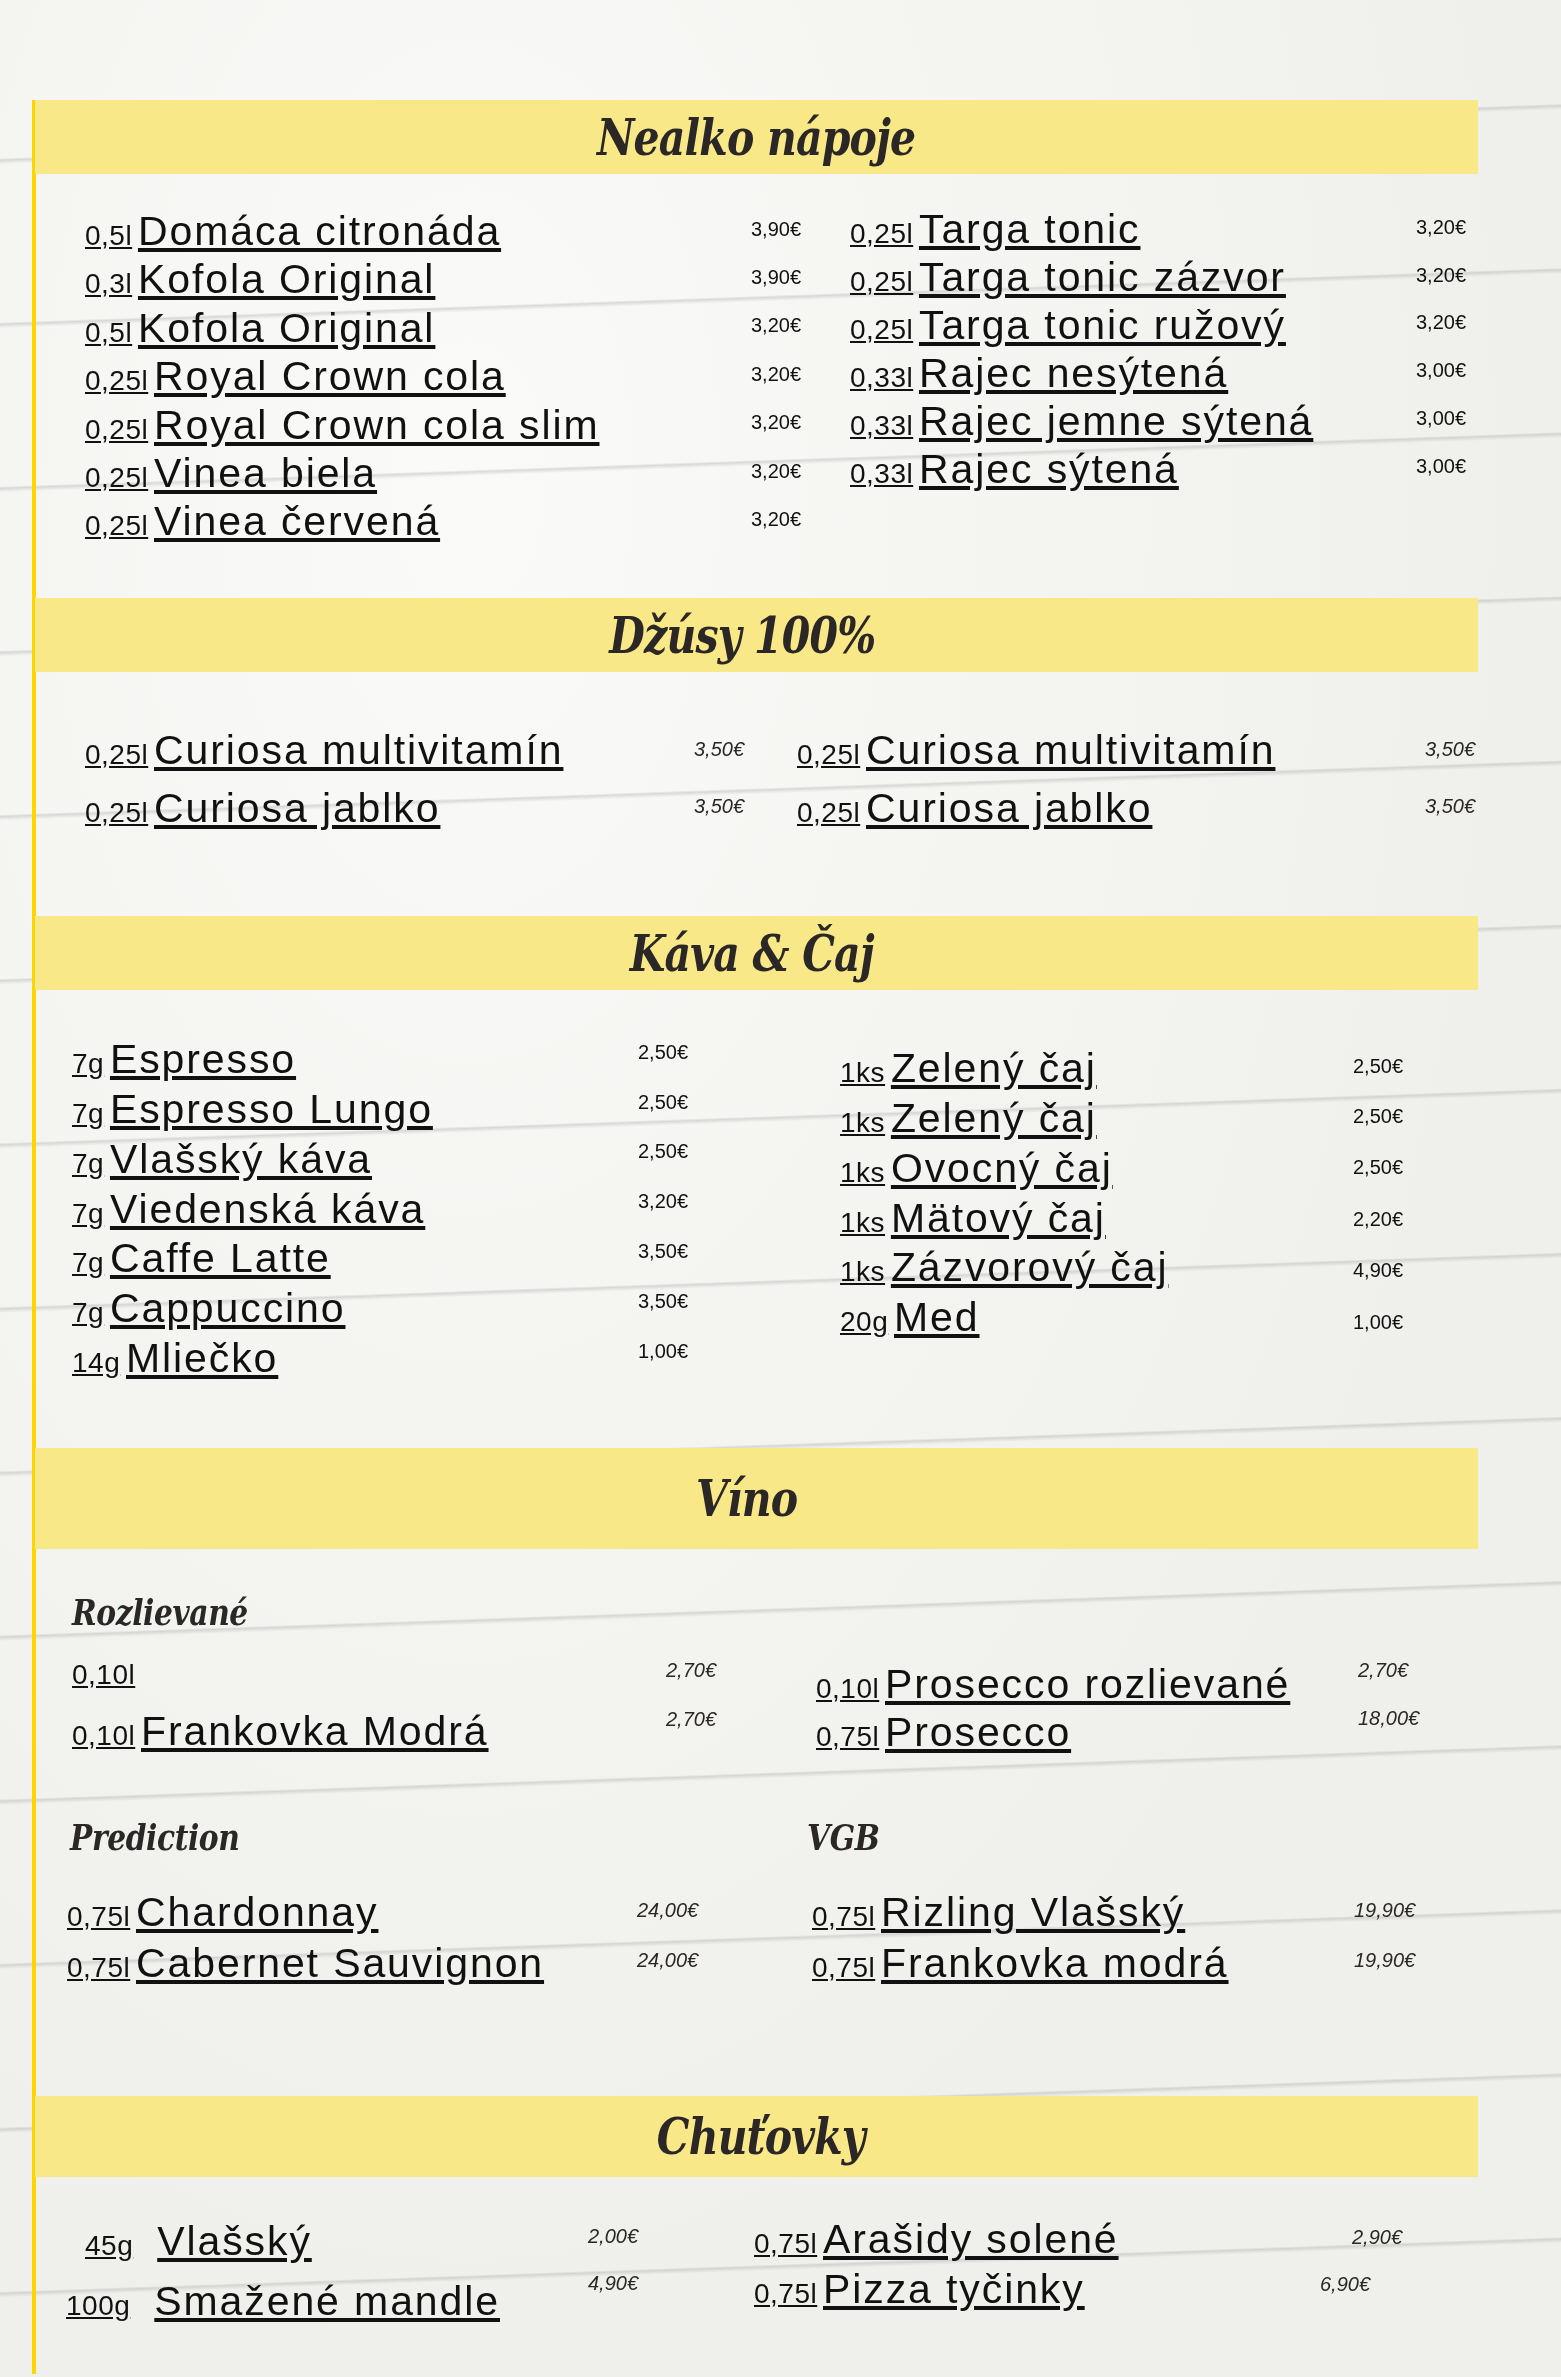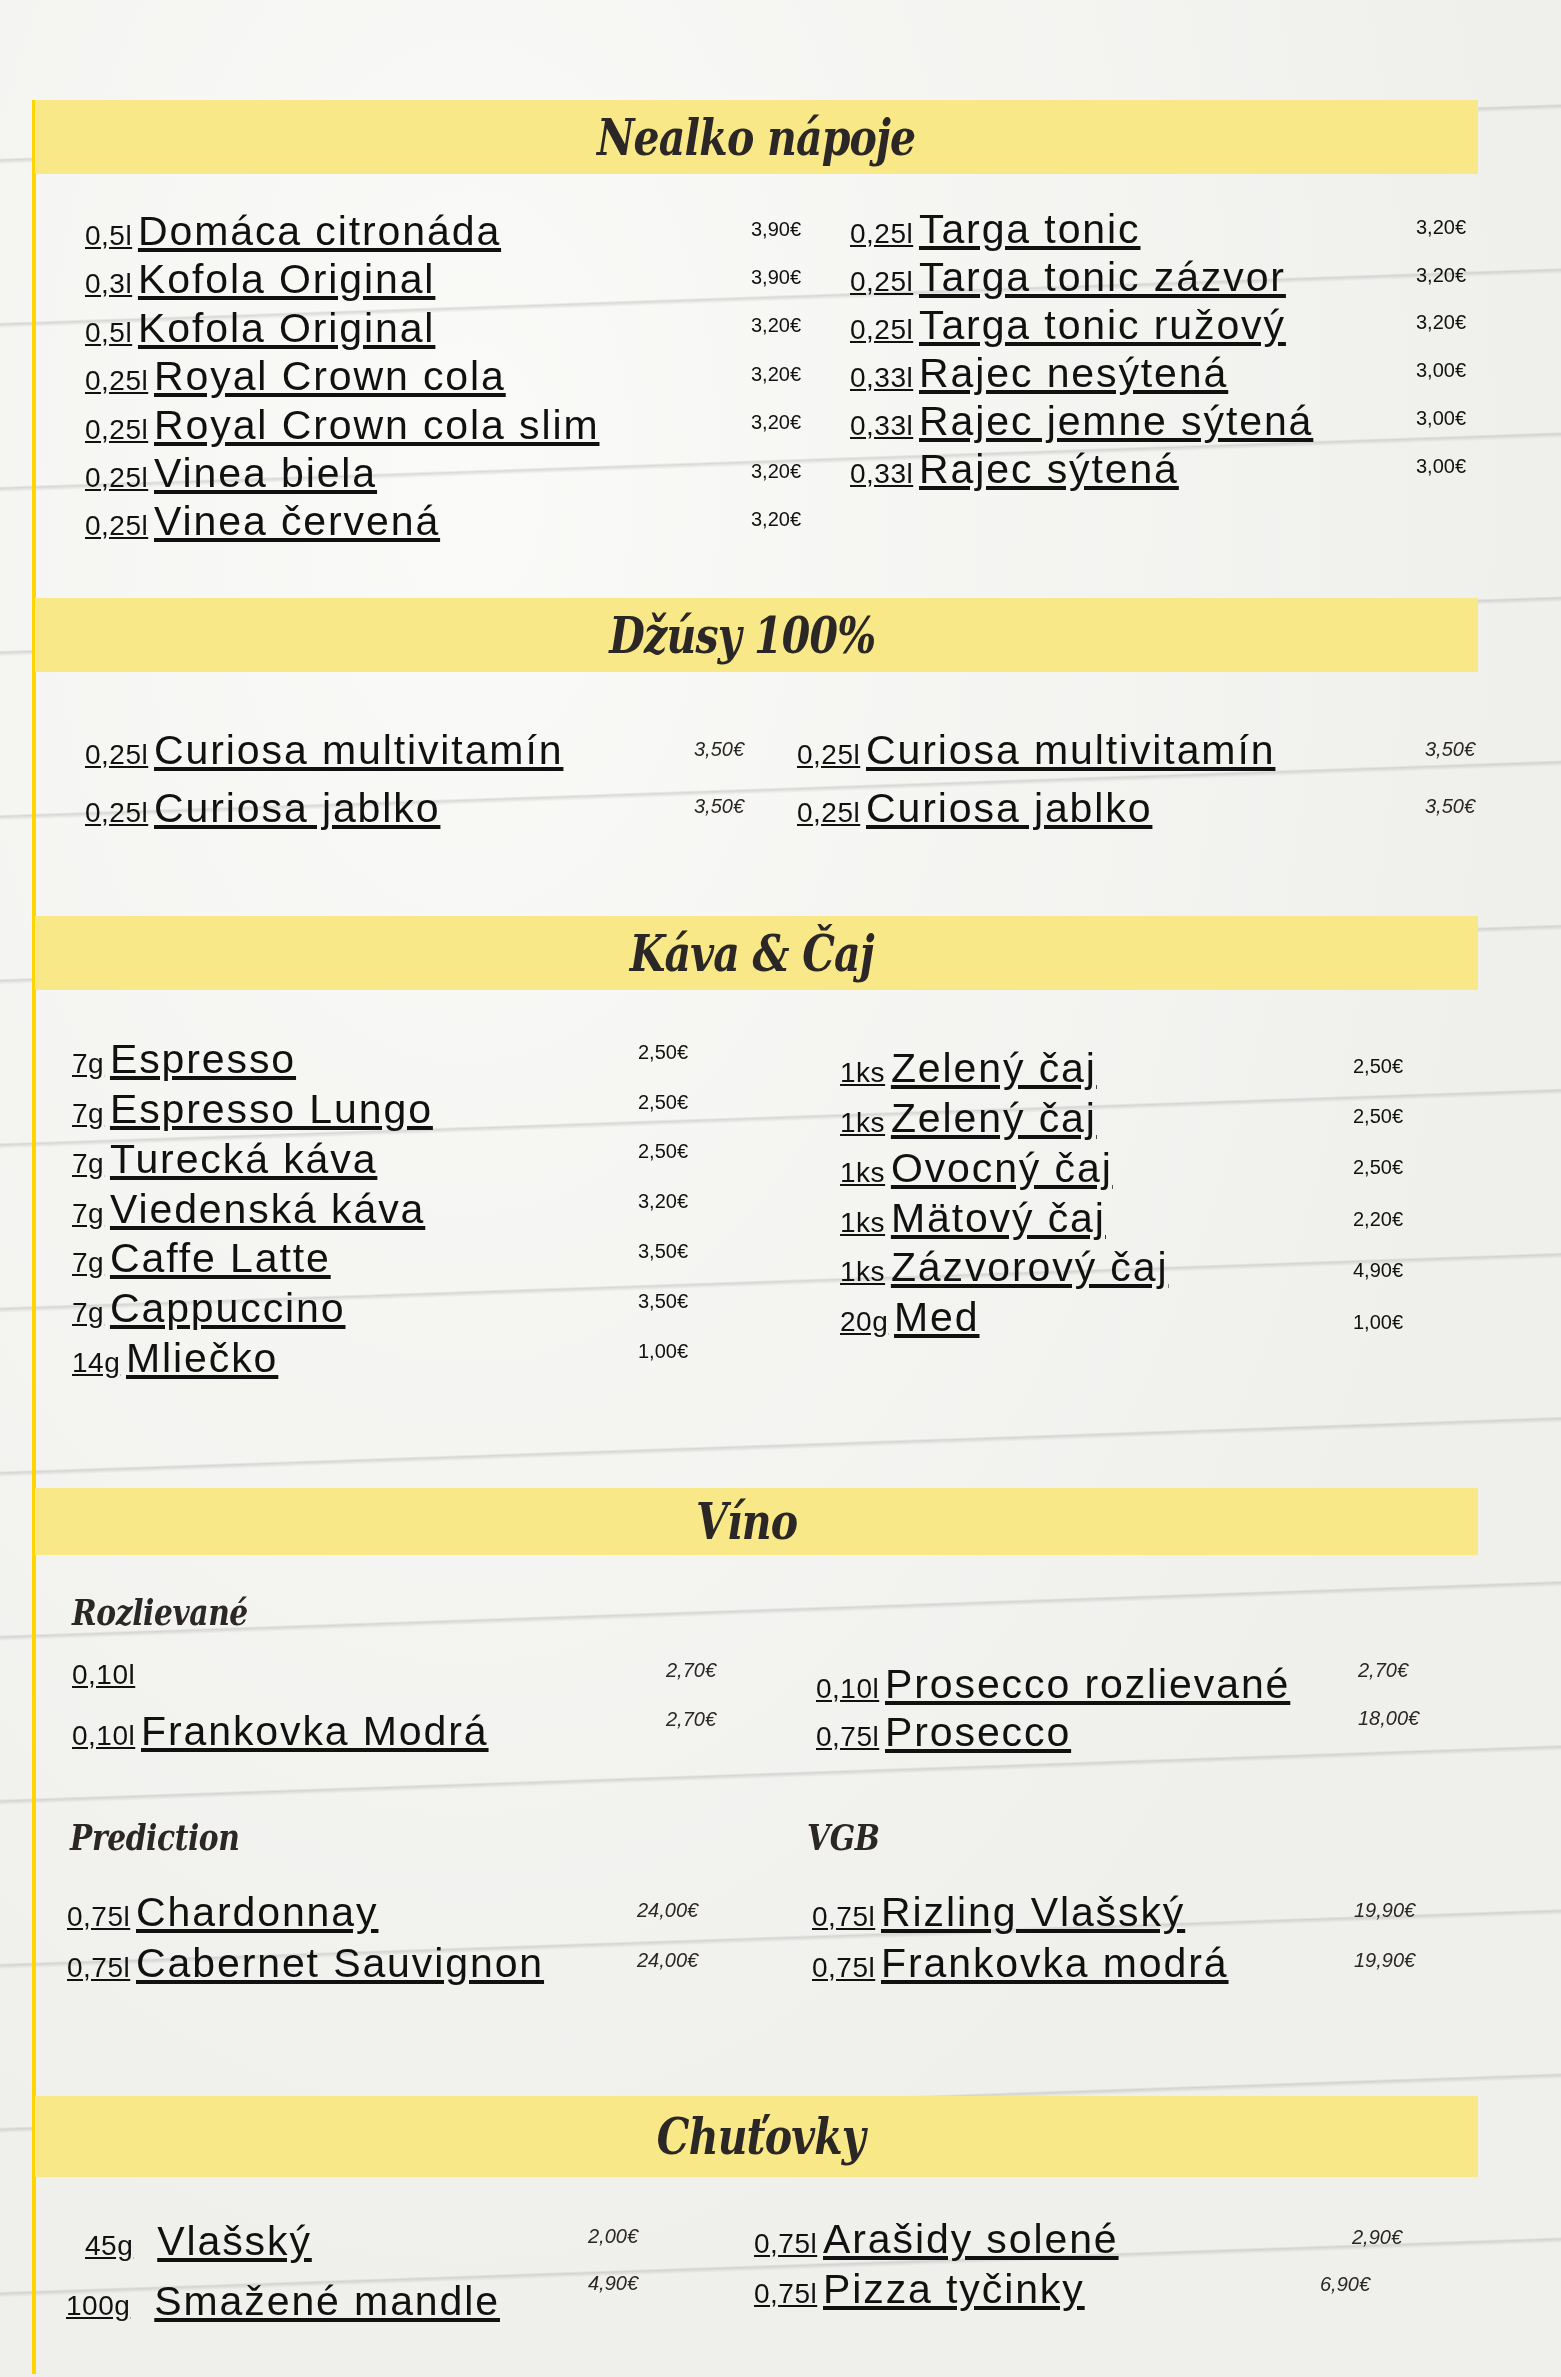--- a/index.html
+++ b/index.html
@@ -152,21 +152,21 @@
     <div class="row" style="top:0">
         <span class="qty">7g</span>
         <span class="name">Espresso</span>
       </div>
     <div class="row" style="top:50px">
         <span class="qty">7g</span>
         <span class="name">Espresso Lungo</span>
       </div>
     <div class="row" style="top:100px">
         <span class="qty">7g</span>
-        <span class="name">Turecká káva</span>
+        <span class="name">Vlašský káva</span>
       </div>
     <div class="row" style="top:150px">
         <span class="qty">7g</span>
         <span class="name">Viedenská káva</span>
       </div>
     <div class="row" style="top:199px">
         <span class="qty">7g</span>
         <span class="name">Caffe Latte</span>
       </div>
     <div class="row" style="top:249px">
@@ -213,21 +213,21 @@
     <span class="price" style="left:513px; top:9.6px">2,50€</span>
     <span class="price" style="left:513px; top:60px">2,50€</span>
     <span class="price" style="left:513px; top:111px">2,50€</span>
     <span class="price" style="left:513px; top:163px">2,20€</span>
     <span class="price" style="left:513px; top:214px">4,90€</span>
     <span class="price" style="left:513px; top:266px">1,00€</span>
   </div>
 </div>
 
 <div class="section" style="top:1448px;">
-  <div class="banner" style="top:0; height:67px;margin-top:40px;">
+  <div class="banner" style="top:0; height:101px;">
     <span class="banner-title" style="margin-left:-19px">Víno</span>
   </div>
   <span class="sub-title" style="left:37px; top:144px;">Rozlievané</span>
   <div class="col" style="left:37px; top:211px;">
     <div class="row" style="top:0">
         <span class="qty">0,10l</span>
       </div>
     <div class="row" style="top:49px">
         <span class="qty">0,10l</span>
         <span class="name">Frankovka Modrá</span>

